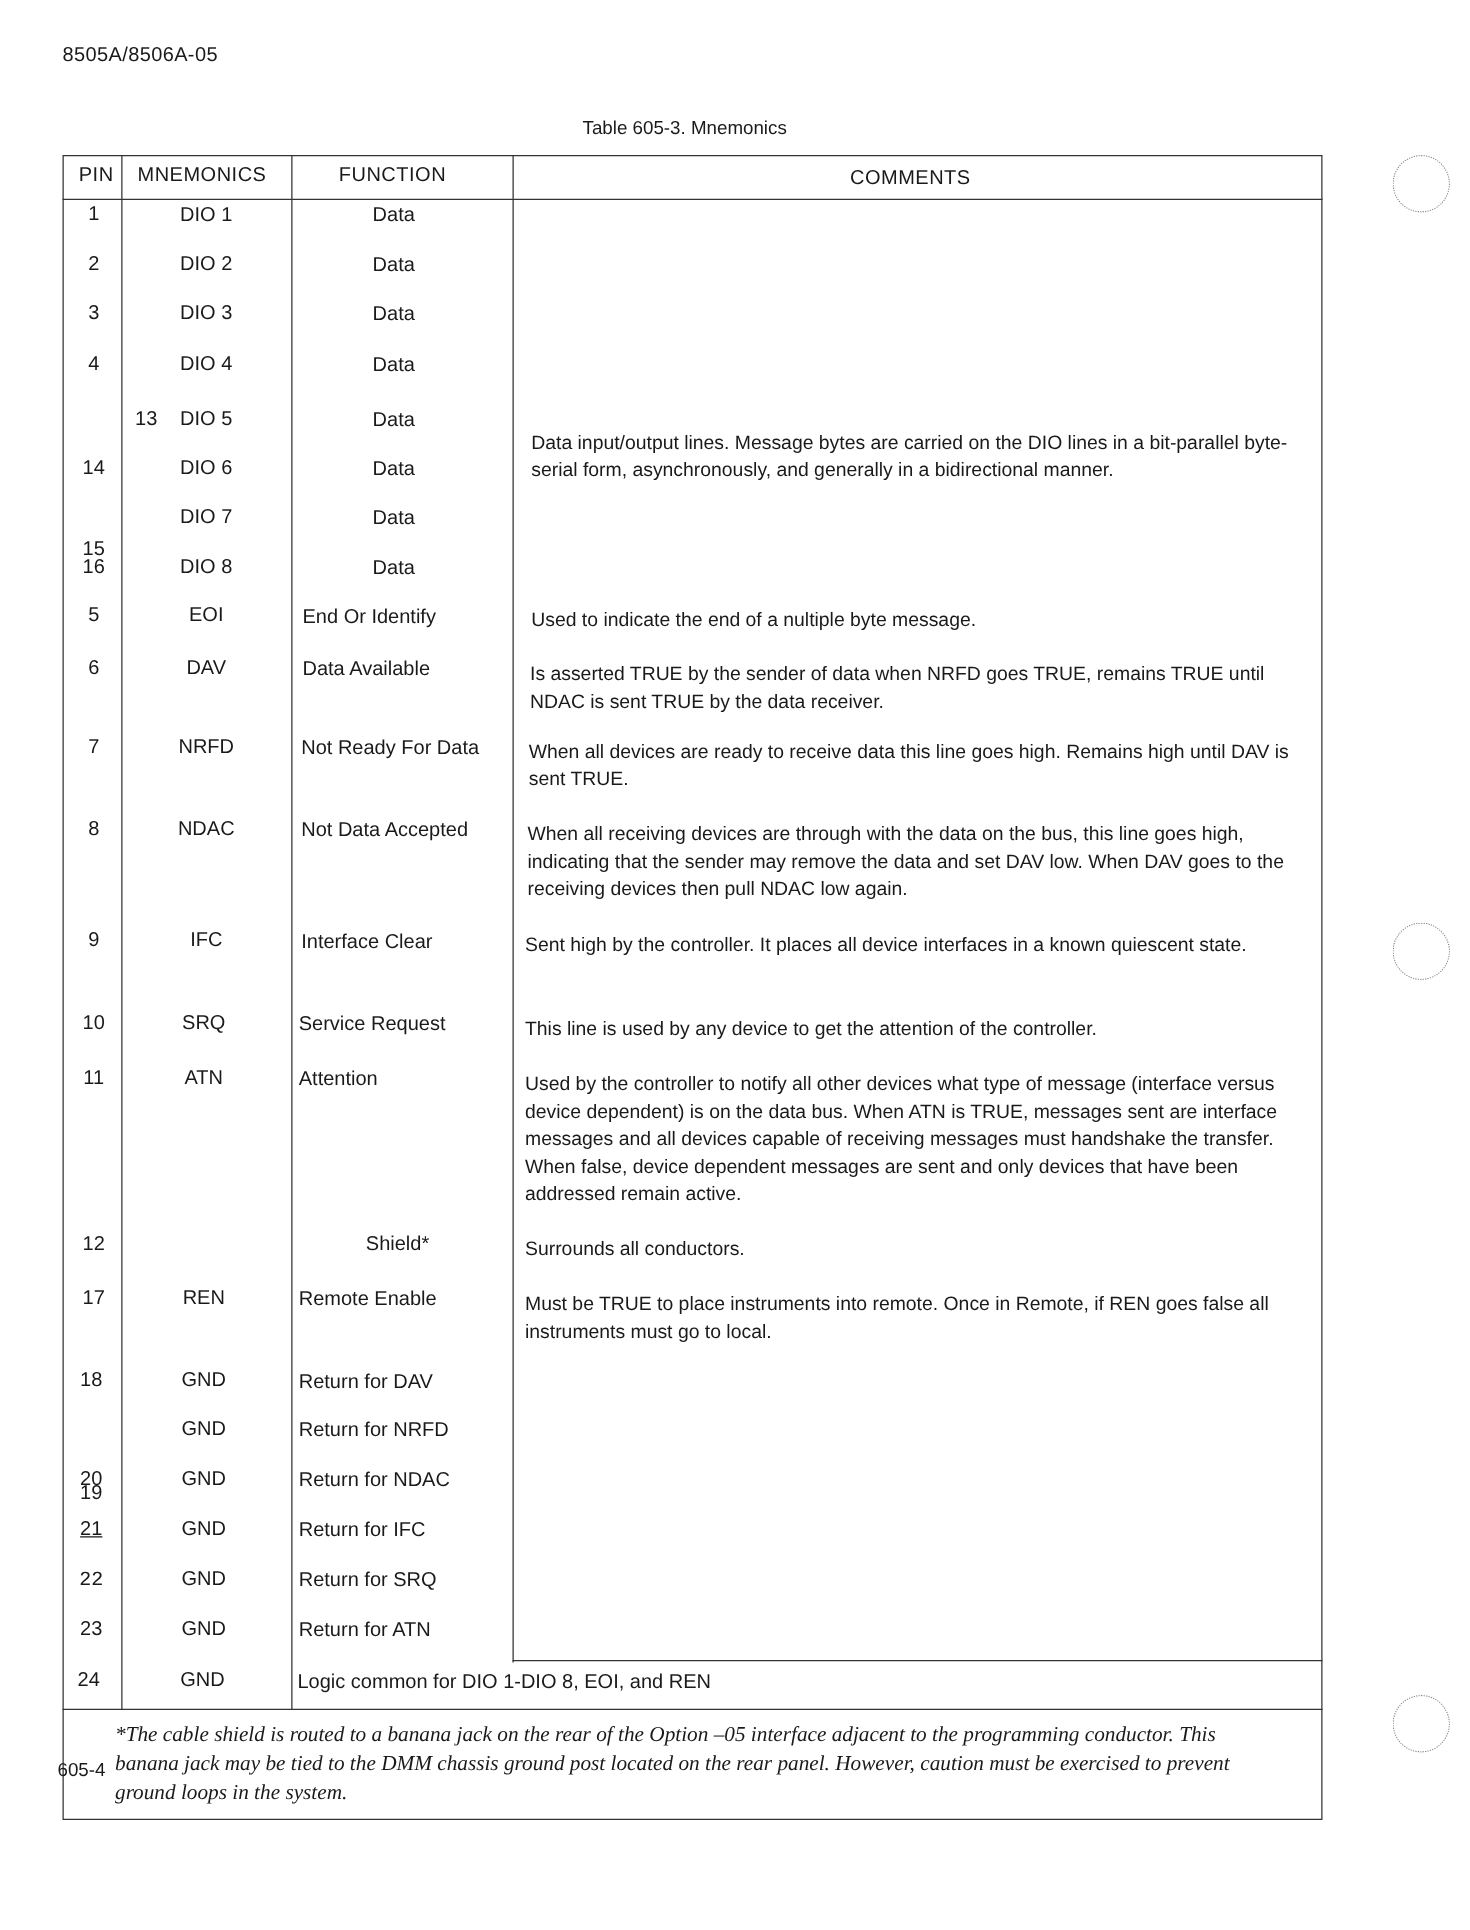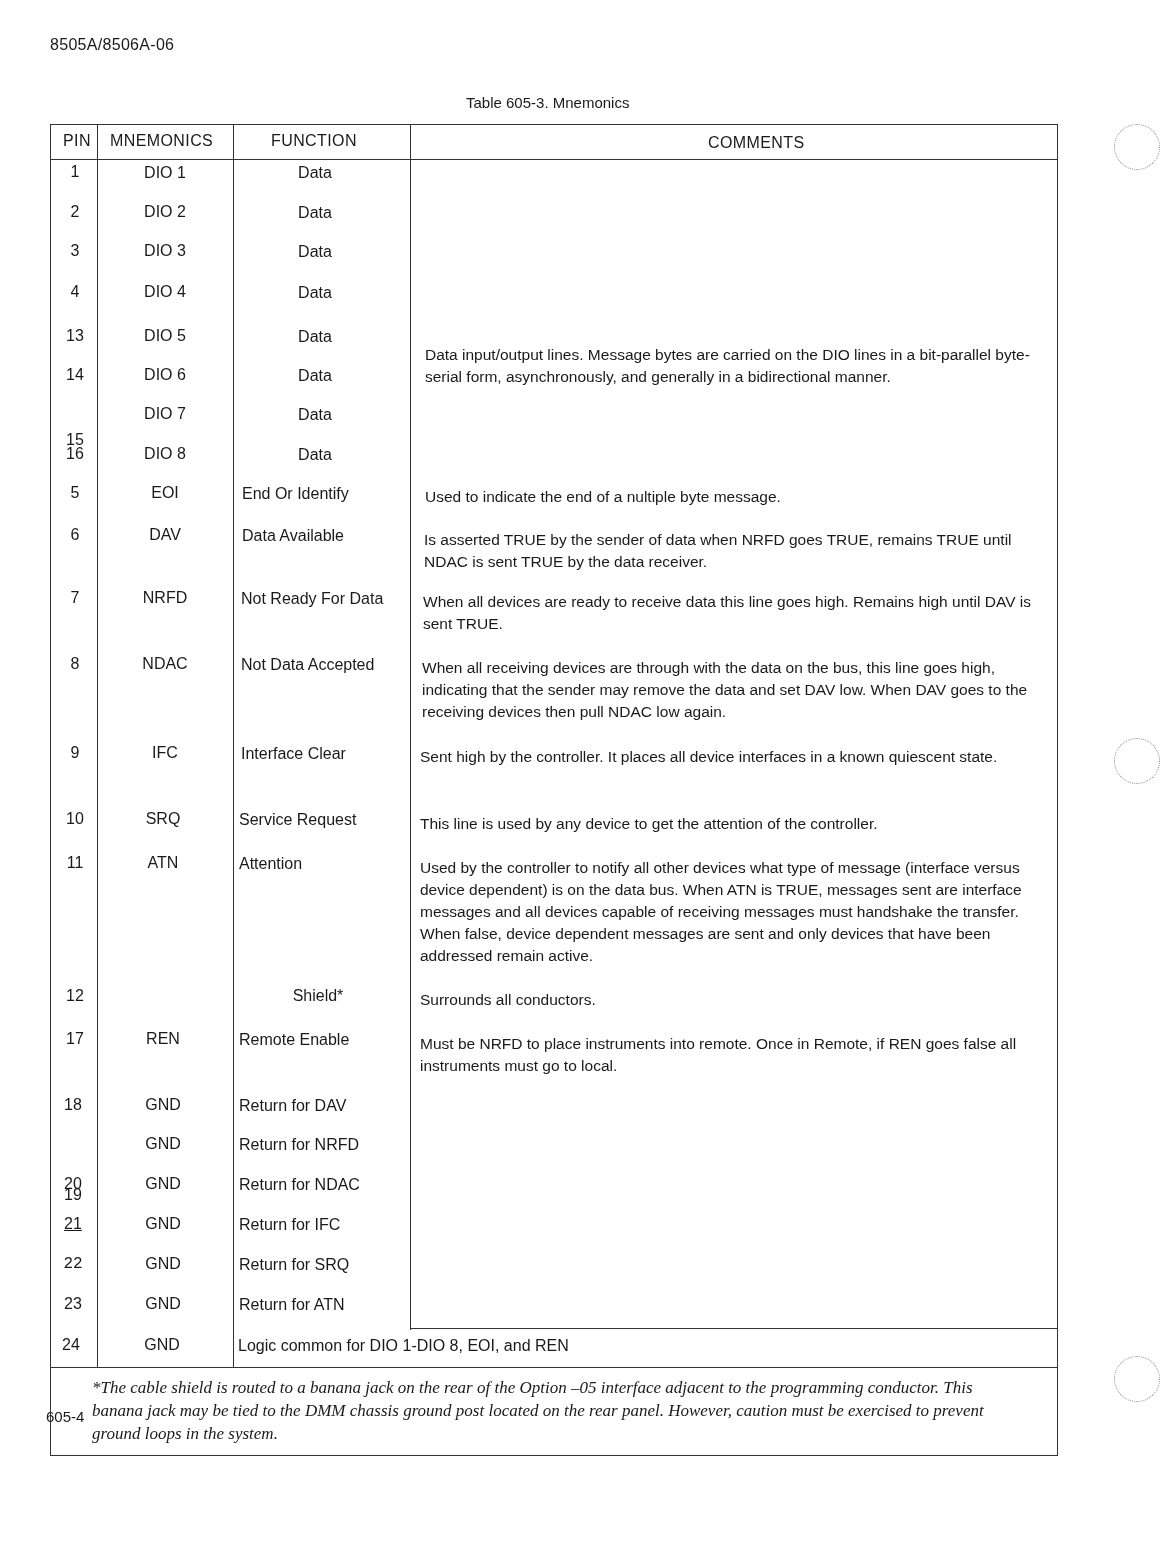--- a/index.html
+++ b/index.html
@@ -17,21 +17,21 @@
   .pin{text-align:center;width:46px;left:52px;}
   .mn{text-align:center;width:134px;left:98px;}
   .fn{left:240px;}
   .fn-c{text-align:center;width:170px;left:230px;}
   .cm{left:422px;font-size:15.5px;line-height:22px;white-space:normal;width:630px;}
   .note{left:92px;top:1376px;width:900px;font-family:"Liberation Serif","DejaVu Serif",serif;font-style:italic;font-size:17px;line-height:23px;}
 </style>
 </head>
 <body>
 
-<div class="abs header-code">8505A/8506A-06</div>
+<div class="abs header-code">8505A/8506A-05</div>
 <div class="abs table-title">Table 605-3. Mnemonics</div>
 
 <div class="abs punch" style="left:1114px;top:124px;"></div>
 <div class="abs punch" style="left:1114px;top:738px;"></div>
 <div class="abs punch" style="left:1114px;top:1356px;"></div>
 
 <div>
 
   <div class="abs frame" style="left:50px;top:124px;width:1006px;height:1330px;"></div>
 
@@ -41,40 +41,40 @@
   <div class="vline" style="left:233px;top:124px;height:1244px;"></div>
   <div class="vline" style="left:410px;top:124px;height:1206px;"></div>
 
   <div class="hline" style="left:410px;top:1328px;width:648px;"></div>
 
   <div class="hline" style="left:50px;top:1367px;width:1008px;"></div>
 
   <div class="hdr" style="left:63px;top:132px;">PIN</div>
   <div class="hdr" style="left:110px;top:132px;">MNEMONICS</div>
   <div class="hdr" style="left:271px;top:132px;">FUNCTION</div>
-  <div class="hdr" style="left:680px;top:134px;margin-left:28px;">COMMENTS</div>
+  <div class="hdr" style="left:680px;top:134px;">COMMENTS</div>
 
   <div class="cell pin" style="top:163px;">1</div>
   <div class="cell mn" style="top:164px;">DIO 1</div>
   <div class="cell fn-c" style="top:164px;">Data</div>
 
   <div class="cell pin" style="top:203px;">2</div>
   <div class="cell mn" style="top:203px;">DIO 2</div>
   <div class="cell fn-c" style="top:204px;">Data</div>
 
   <div class="cell pin" style="top:242px;">3</div>
   <div class="cell mn" style="top:242px;">DIO 3</div>
   <div class="cell fn-c" style="top:243px;">Data</div>
 
   <div class="cell pin" style="top:283px;">4</div>
   <div class="cell mn" style="top:283px;">DIO 4</div>
   <div class="cell fn-c" style="top:284px;">Data</div>
   <div class="cell cm" style="top:300px;left:425px;width:615px;margin-top:44px;">Data input/output lines. Message bytes are carried on the DIO lines in a bit-parallel byte-serial form, asynchronously, and generally in a bidirectional manner.</div>
 
-  <div class="cell pin" style="top:327px;">13</div>
+  <div class="cell pin" style="top:327px;padding-left:42px;">13</div>
   <div class="cell mn" style="top:327px;">DIO 5</div>
   <div class="cell fn-c" style="top:328px;">Data</div>
 
   <div class="cell pin" style="top:366px;">14</div>
   <div class="cell mn" style="top:366px;">DIO 6</div>
   <div class="cell fn-c" style="top:367px;">Data</div>
 
   <div class="cell pin" style="top:405px;margin-top:26px;">15</div>
   <div class="cell mn" style="top:405px;">DIO 7</div>
   <div class="cell fn-c" style="top:406px;">Data</div>
@@ -119,21 +119,21 @@
   <div class="cell cm" style="top:857px;left:420px;width:625px;">Used by the controller to notify all other devices what type of message (interface versus device dependent) is on the data bus. When ATN is TRUE, messages sent are interface messages and all devices capable of receiving messages must handshake the transfer. When false, device dependent messages are sent and only devices that have been addressed remain active.</div>
 
   <div class="cell pin" style="top:987px;">12</div>
   <div class="cell mn" style="top:987px;"></div>
   <div class="cell fn-c" style="top:987px;left:233px;">Shield*</div>
   <div class="cell cm" style="top:989px;left:420px;">Surrounds all conductors.</div>
 
   <div class="cell pin" style="top:1030px;">17</div>
   <div class="cell mn" style="top:1030px;left:96px;">REN</div>
   <div class="cell fn" style="top:1031px;left:239px;">Remote Enable</div>
-  <div class="cell cm" style="top:1033px;left:420px;width:615px;">Must be NRFD to place instruments into remote. Once in Remote, if REN goes false all instruments must go to local.</div>
+  <div class="cell cm" style="top:1033px;left:420px;width:615px;">Must be TRUE to place instruments into remote. Once in Remote, if REN goes false all instruments must go to local.</div>
 
   <div class="cell pin" style="top:1096px;left:50px;">18</div>
   <div class="cell mn" style="top:1096px;left:96px;">GND</div>
   <div class="cell fn" style="top:1097px;left:239px;">Return for DAV</div>
 
   <div class="cell pin" style="top:1186px;left:50px;">19</div>
   <div class="cell mn" style="top:1135px;left:96px;">GND</div>
   <div class="cell fn" style="top:1136px;left:239px;">Return for NRFD</div>
 
   <div class="cell pin" style="top:1175px;left:50px;">20</div>

